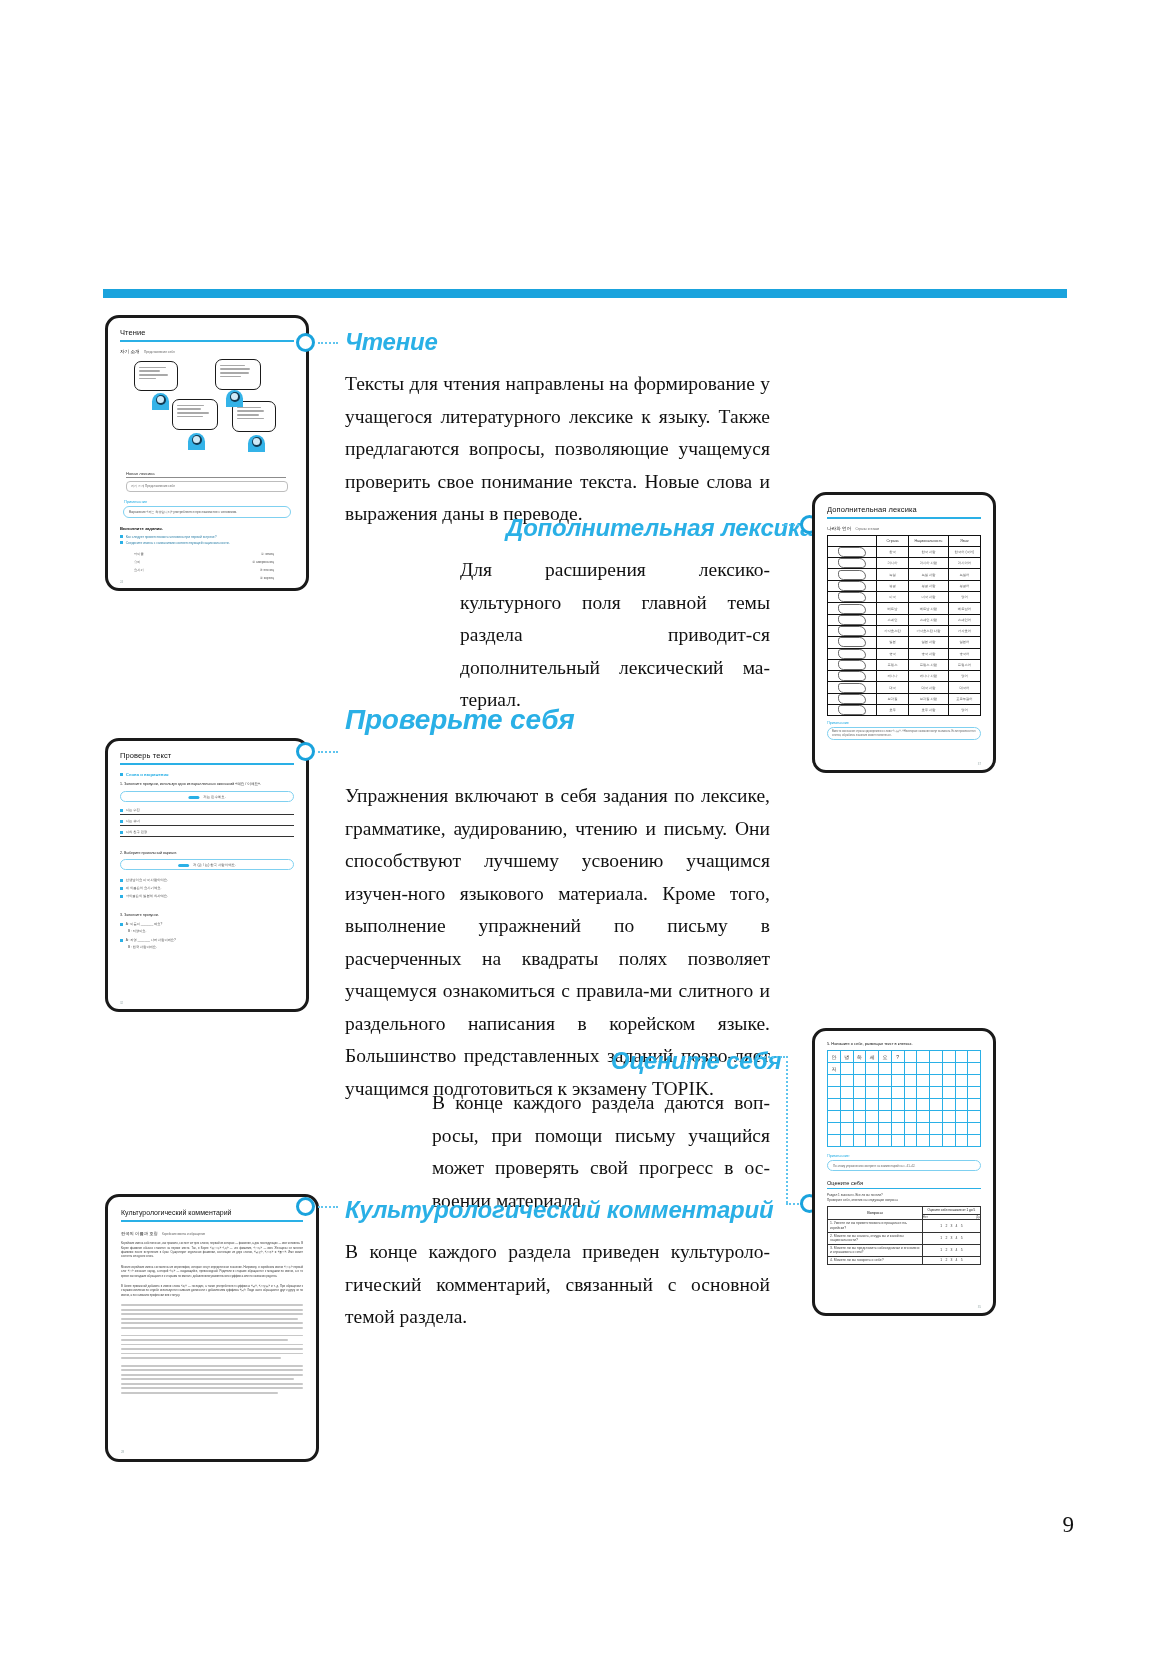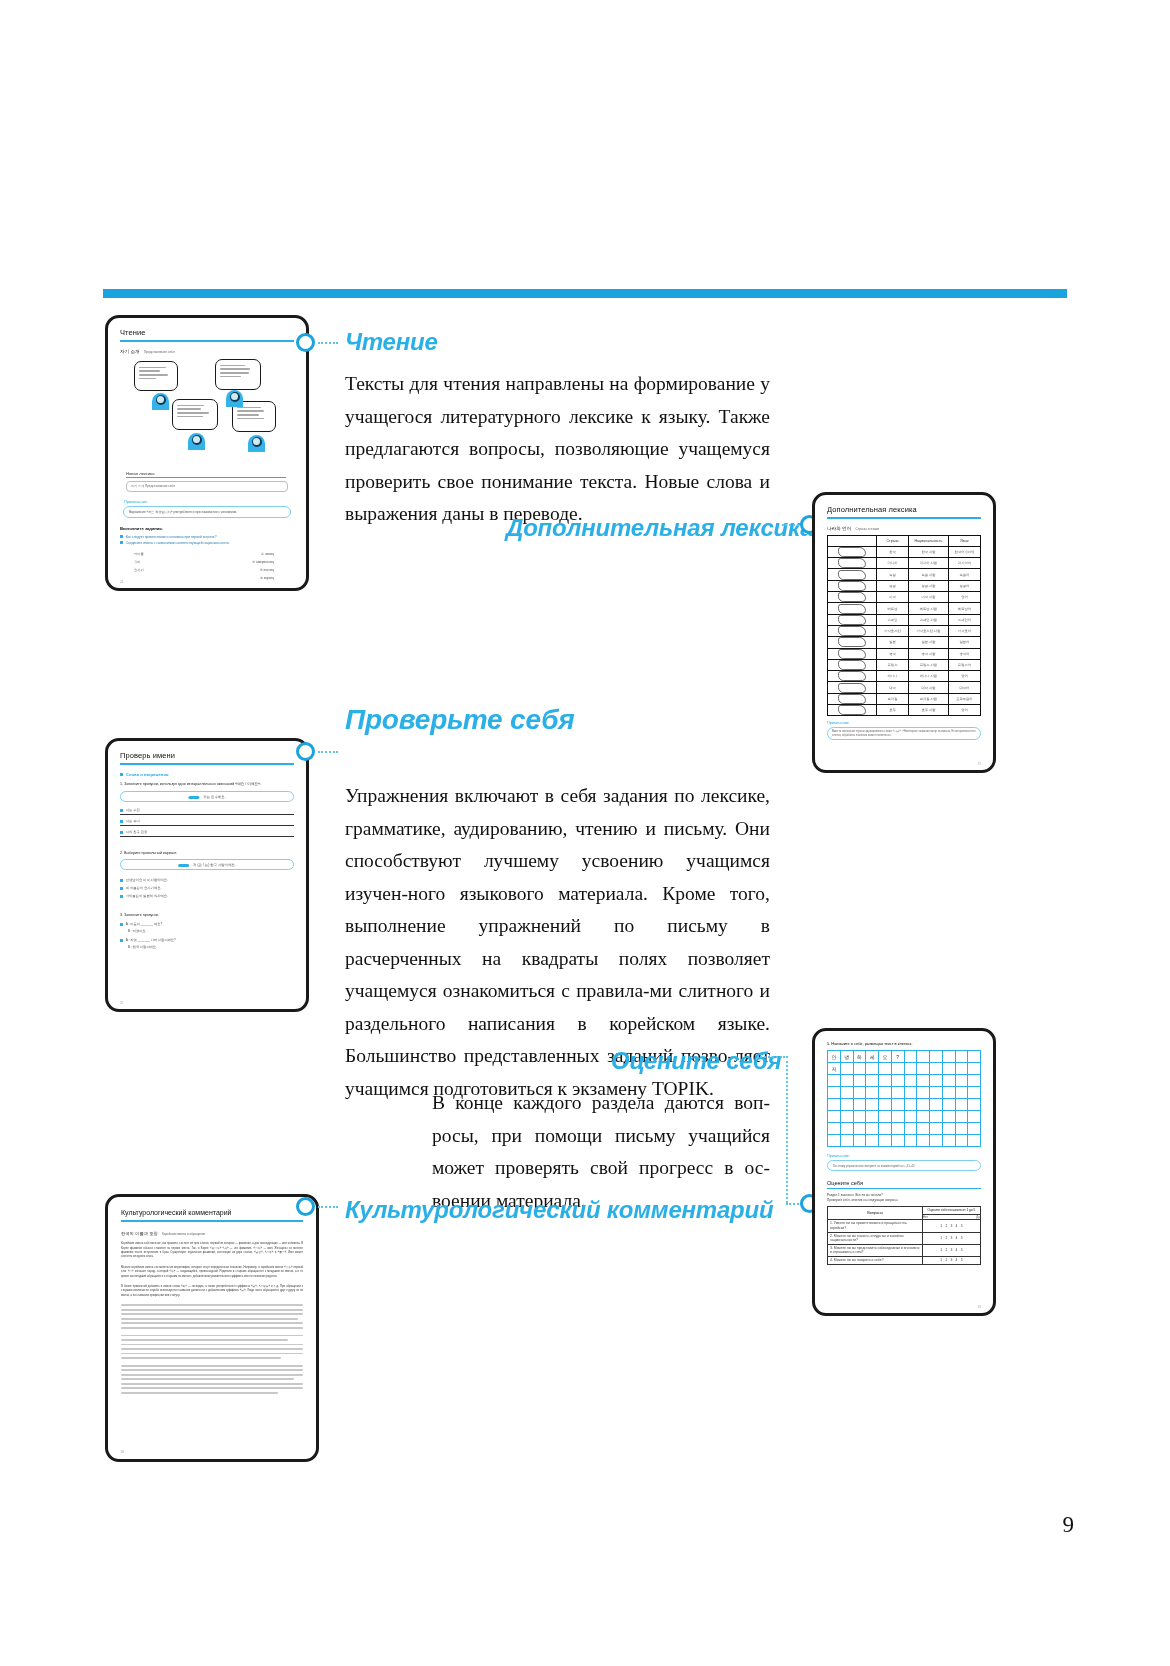--- a/index.html
+++ b/index.html
@@ -217,20 +217,21 @@
     </div>
   </div>
 
   <div class="conn-circle" style="left:296px;top:333px;"></div>
   <div class="conn-dash" style="left:318px;top:342px;width:20px;"></div>
 
   <div class="sec-head" style="left:345px;top:328px;font-size:24px;">Чтение</div>
   <div class="sec-body" style="left:345px;top:368px;width:425px;">Тексты для чтения направлены на формирование у учащегося литературного лексике к языку. Также предлагаются вопросы, позволяющие учащемуся проверить свое понимание текста. Новые слова и выражения даны в переводе.</div>
 
   <div class="sec-head" style="left:506px;top:514px;font-size:24px;">Дополнительная лексика</div>
+  <div class="sec-body" style="left:460px;top:554px;width:310px;">Для расширения лексико-культурного поля главной темы раздела приводит-ся дополнительный лексический ма-териал.</div>
 
   <div class="conn-dash" style="left:782px;top:524px;width:20px;"></div>
   <div class="conn-circle" style="left:800px;top:515px;"></div>
 
   <div class="thumb" style="left:812px;top:492px;width:178px;height:275px;">
     <div class="thumb-inner">
       <div class="t-title">Дополнительная лексика</div>
       <div class="t-rule"></div>
       <div style="font-family:'Liberation Sans',sans-serif;font-size:4.6px;color:#111;margin:3px 0 4px 0;">
         <span>나라와 언어</span>
@@ -381,21 +382,21 @@
         <div class="boxblue" style="margin-top:2px;height:13px;padding:2px 4px;">
           <div style="font-family:'Liberation Sans',sans-serif;font-size:2.7px;color:#666;line-height:4px;">Вместо окончания страны одновременно слово «사람». «Некоторые названия могут вызывать. Если произносятся слитно, обработка значения может появляться.</div>
         </div>
       </div>
       <div class="foot-tag" style="position:absolute;right:12px;bottom:4px;">37</div>
     </div>
   </div>
 
   <div class="thumb" style="left:105px;top:738px;width:198px;height:268px;">
     <div class="thumb-inner">
-      <div class="t-title">Проверь имени</div>
+      <div class="t-title">Проверь текст</div>
       <div class="t-rule"></div>
 
       <div style="margin-top:6px;font-family:'Liberation Sans',sans-serif;font-size:4.3px;color:#2ab0e6;font-weight:bold;">
         <span class="bsq"></span><span>Слова и выражения</span>
       </div>
 
       <div style="margin-top:5px;font-family:'Liberation Sans',sans-serif;font-size:3.6px;color:#222;line-height:5.4px;">1. Заполните пропуски, используя одно из параллельных окончаний «예요 / 이에요».</div>
       <div class="boxblue" style="margin-top:4px;height:11px;position:relative;">
         <div style="position:absolute;left:50%;top:3px;transform:translateX(-50%);font-family:'Liberation Sans',sans-serif;font-size:3.4px;color:#444;">
           <span style="display:inline-block;width:11px;height:3px;background:#2ab0e6;border-radius:2px;margin-right:3px;vertical-align:middle;"></span>
@@ -690,16 +691,17 @@
         </div>
 
       <div class="foot-tag" style="position:absolute;left:13px;bottom:5px;">28</div>
     </div>
   </div>
 
   <div class="conn-circle" style="left:296px;top:1197px;"></div>
   <div class="conn-dash" style="left:318px;top:1206px;width:20px;"></div>
 
   <div class="sec-head" style="left:345px;top:1196px;font-size:24px;">Культурологический комментарий</div>
+  <div class="sec-body" style="left:345px;top:1236px;width:425px;">В конце каждого раздела приведен культуроло-гический комментарий, связанный с основной темой раздела.</div>
 
   <div class="pagenum">9</div>
 
 </div>
 
 </body></html>

